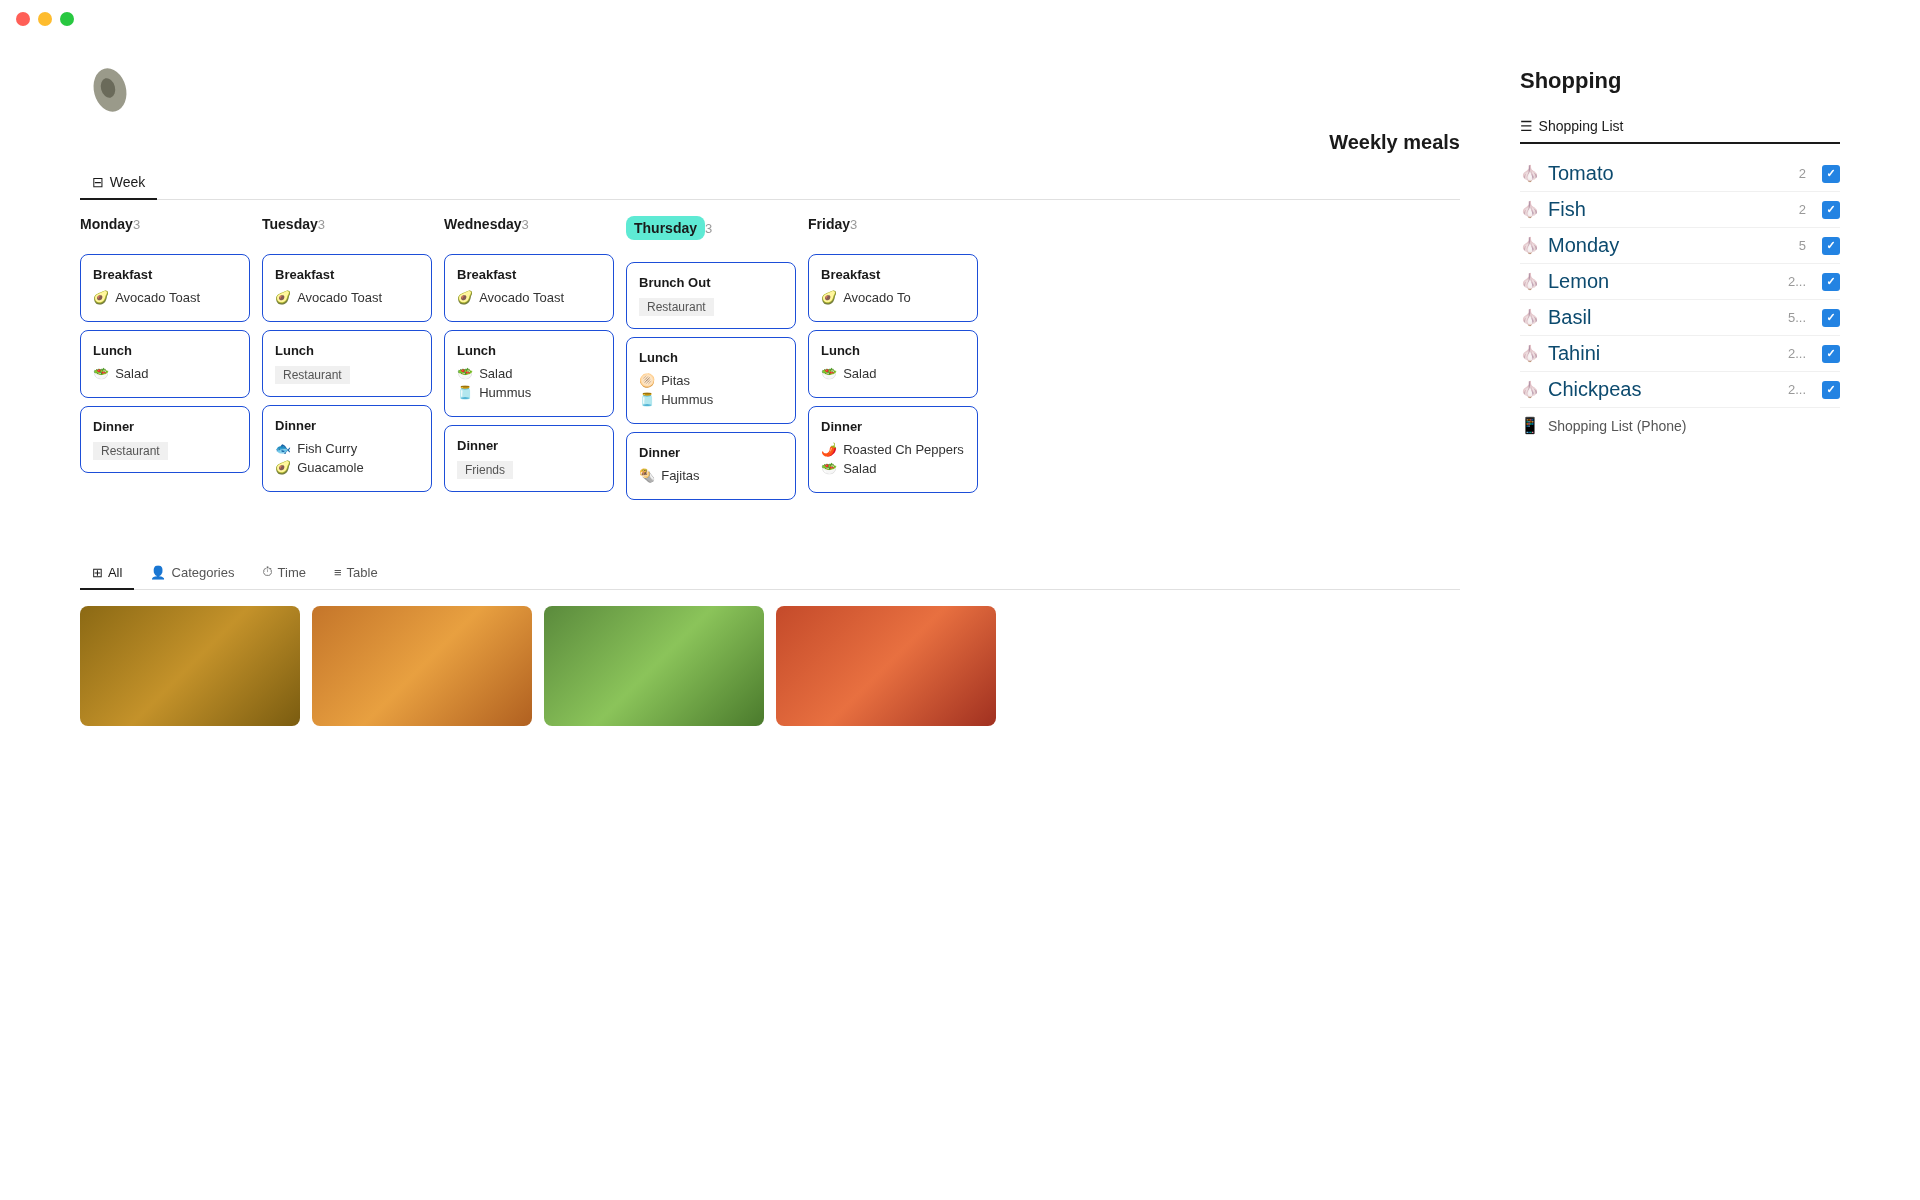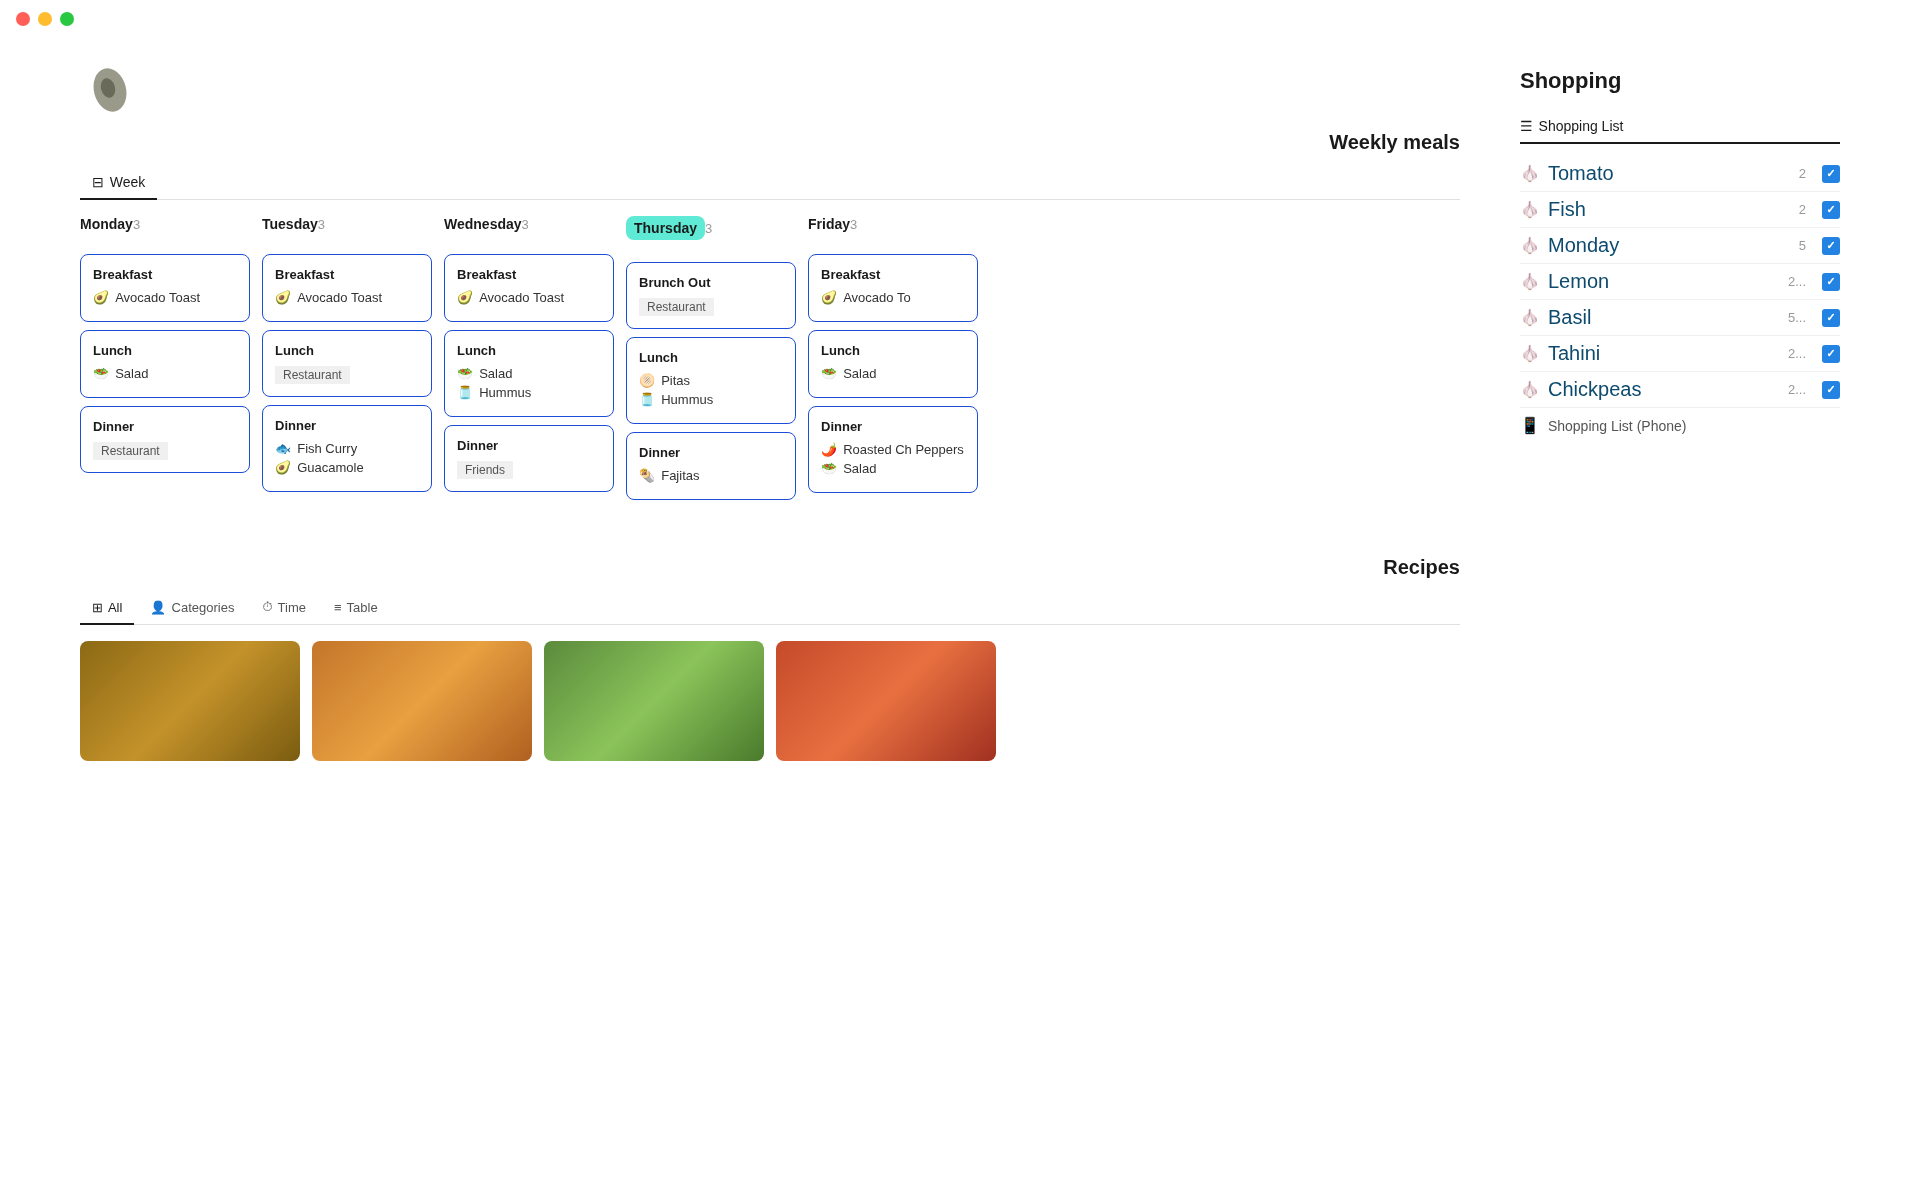--- a/index.html
+++ b/index.html
@@ -439,21 +439,20 @@
             <div class="meal-item">
               <span>🥗</span>
               <span>Salad</span>
             </div>
           </div>
         </div>
       </div>
     </div>
 
     <div class="recipes-section">
-      <div class="section-title">Recipes</div>
       <div class="recipes-tabs tab-bar">
         <div class="recipe-tab active">
           <span>⊞</span>
           <span>All</span>
         </div>
         <div class="recipe-tab">
           <span>👤</span>
           <span>Categories</span>
         </div>
         <div class="recipe-tab">

